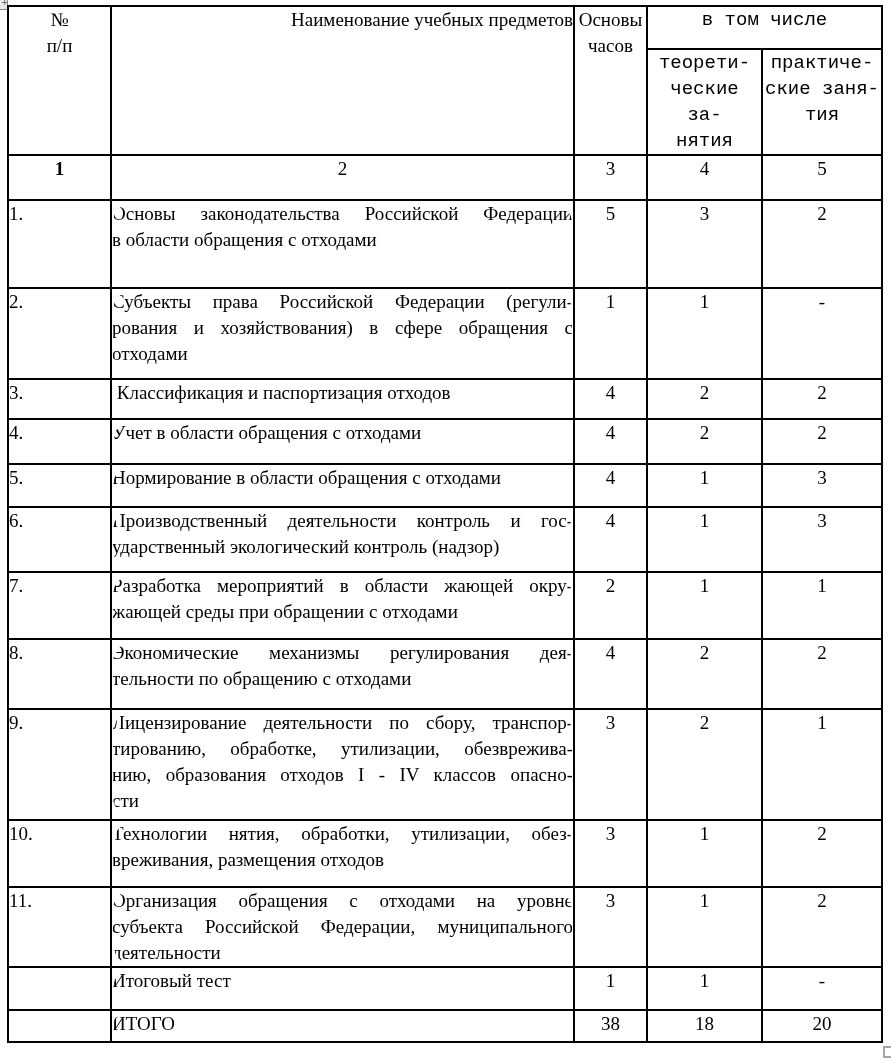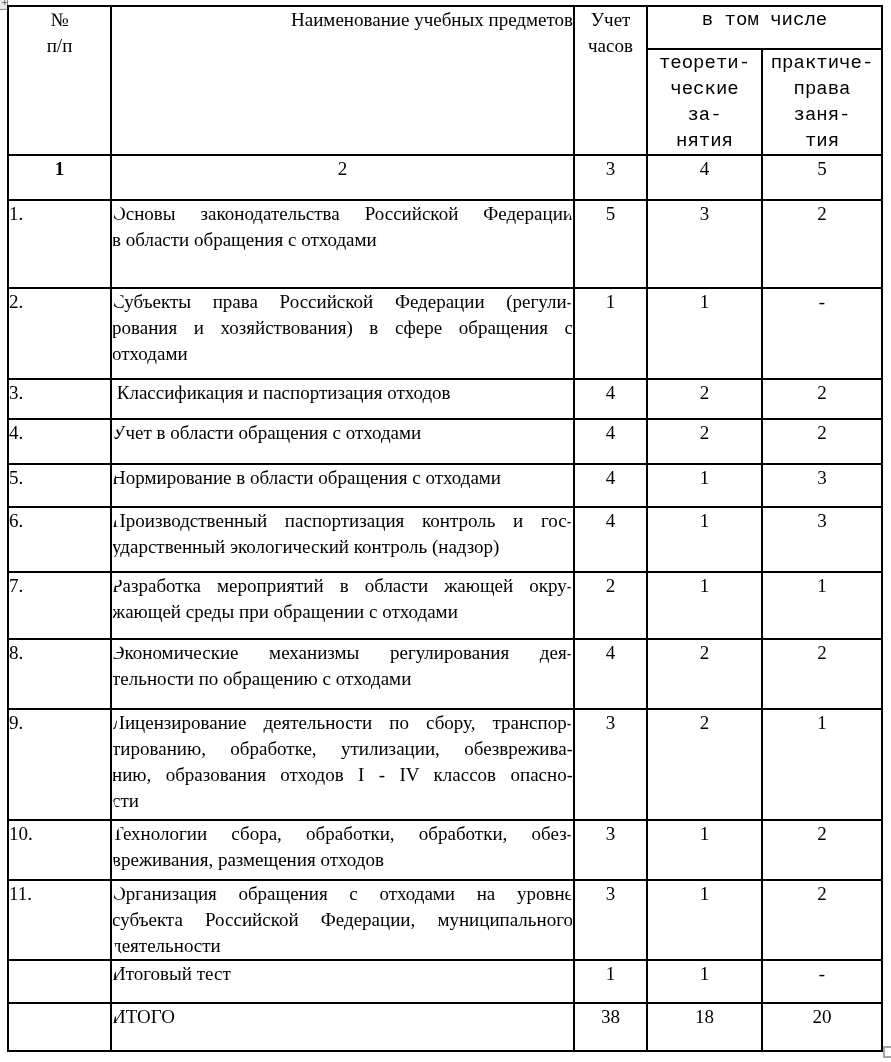--- a/index.html
+++ b/index.html
@@ -104,38 +104,38 @@
         <tr style="height:43px">
       <th rowspan="2" class="h-top h-center h-pad center-lines">
             <div>
               <div class="line">№</div>
               <div class="line last">п/п</div>
             </div>
           </th>
       <th rowspan="2" class="h-top h-name"><span>Наименование учебных предметов</span></th>
       <th rowspan="2" class="h-top h-center h-pad center-lines">
             <div>
-              <div class="line">Учет</div>
+              <div class="line">Основы</div>
               <div class="line last">часов</div>
             </div>
           </th>
       <th colspan="2" class="h-mid h-center"><span>в том числе</span></th>
     </tr>
     <tr style="height:89px">
       <th class="h-mid h-center center-lines">
             <div>
               <div class="line">теорети-</div>
               <div class="line">ческие за-</div>
               <div class="line last">нятия</div>
             </div>
           </th>
       <th class="h-mid h-center center-lines">
             <div>
               <div class="line">практиче-</div>
-              <div class="line">права заня-</div>
+              <div class="line">ские заня-</div>
               <div class="line last">тия</div>
             </div>
           </th>
     </tr>
 
     <tr class="numrow" style="height:45px">
       <td class="first">1</td>
       <td>2</td>
       <td>3</td>
       <td>4</td>
@@ -186,21 +186,21 @@
       <td class="cell-name">
             <div class="line last">Нормирование в области обращения с отходами</div>
           </td>
       <td class="cell-hours">4</td>
       <td class="cell-hours">1</td>
       <td class="cell-hours">3</td>
     </tr>
     <tr style="height:65px">
       <td class="cell-num">6.</td>
       <td class="cell-name">
-            <div class="line">Производственный паспортизация контроль и гос-</div>
+            <div class="line">Производственный деятельности контроль и гос-</div>
             <div class="line last">ударственный экологический контроль (надзор)</div>
           </td>
       <td class="cell-hours">4</td>
       <td class="cell-hours">1</td>
       <td class="cell-hours">3</td>
     </tr>
     <tr style="height:67px">
       <td class="cell-num">7.</td>
       <td class="cell-name">
             <div class="line">Разработка мероприятий в области жающей окру-</div>
@@ -225,24 +225,24 @@
       <td class="cell-name">
             <div class="line">Лицензирование деятельности по сбору, транспор-</div>
             <div class="line">тированию, обработке, утилизации, обезврежива-</div>
             <div class="line">нию, образования отходов I - IV классов опасно-</div>
             <div class="line last">сти</div>
           </td>
       <td class="cell-hours">3</td>
       <td class="cell-hours">2</td>
       <td class="cell-hours">1</td>
     </tr>
-    <tr style="height:60px">
+    <tr style="height:67px">
       <td class="cell-num">10.</td>
       <td class="cell-name">
-            <div class="line">Технологии сбора, обработки, обработки, обез-</div>
+            <div class="line">Технологии нятия, обработки, утилизации, обез-</div>
             <div class="line last">вреживания, размещения отходов</div>
           </td>
       <td class="cell-hours">3</td>
       <td class="cell-hours">1</td>
       <td class="cell-hours">2</td>
     </tr>
     <tr style="height:62px">
       <td class="cell-num">11.</td>
       <td class="cell-name">
             <div class="line">Организация обращения с отходами на уровне</div>
@@ -257,21 +257,21 @@
     <tr class="bold-row" style="height:43px">
       <td class="cell-num"></td>
       <td class="cell-name">
             <div class="line last">Итоговый тест</div>
           </td>
       <td class="cell-hours">1</td>
       <td class="cell-hours">1</td>
       <td class="cell-hours">-</td>
     </tr>
 
-    <tr class="bold-row" style="height:48px">
+    <tr class="bold-row" style="height:32px">
       <td class="cell-num"></td>
       <td class="cell-name">
             <div class="line last">ИТОГО</div>
           </td>
       <td class="cell-hours">38</td>
       <td class="cell-hours">18</td>
       <td class="cell-hours">20</td>
     </tr>
   </tbody>
     </table>

